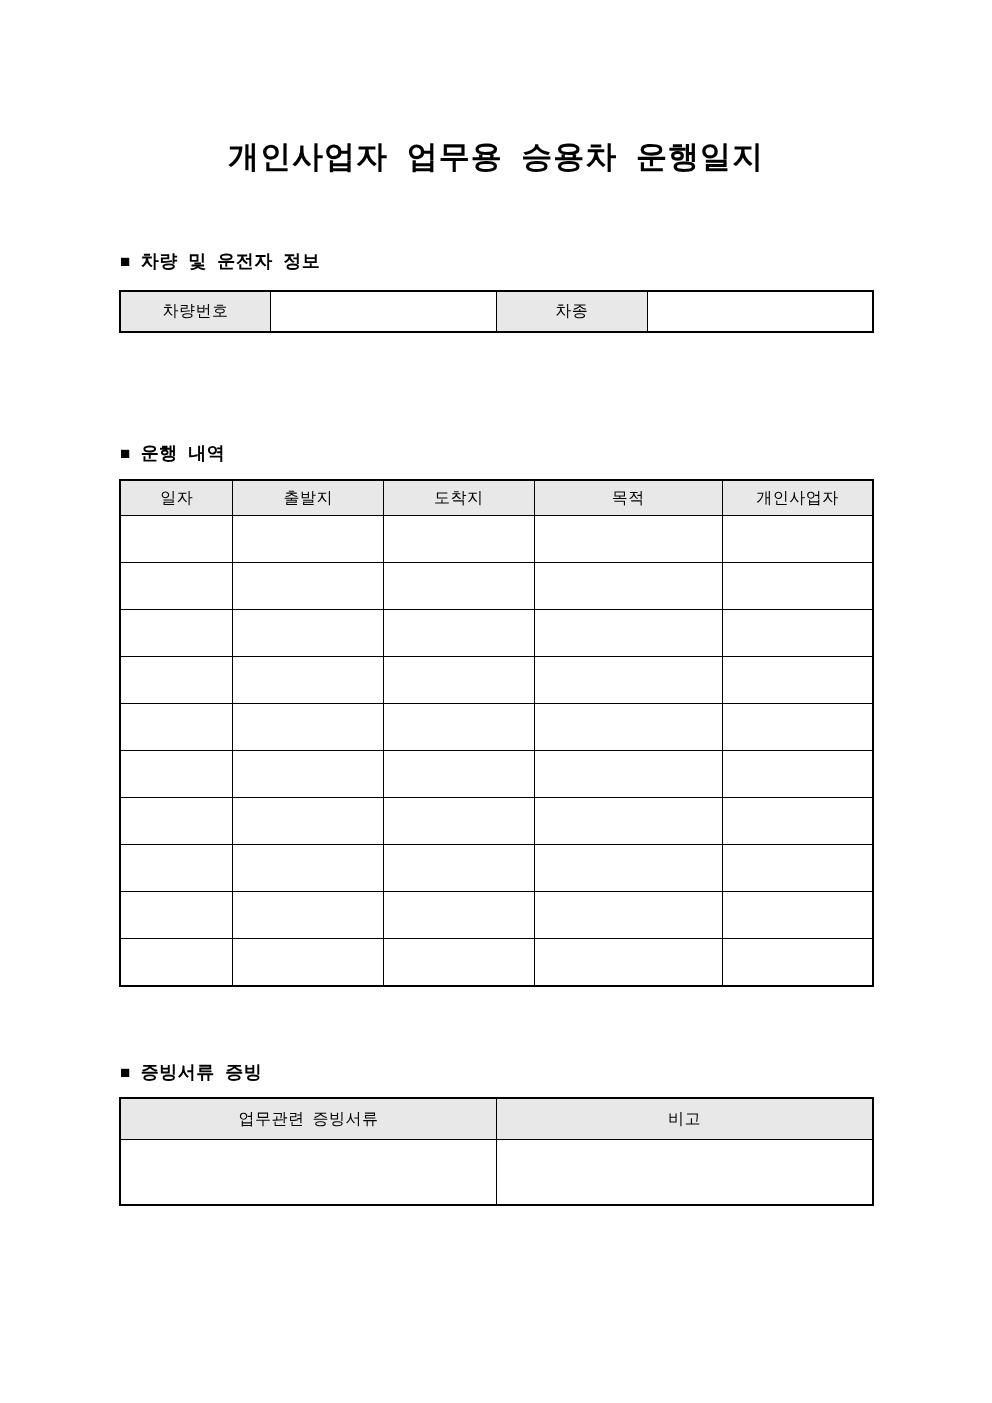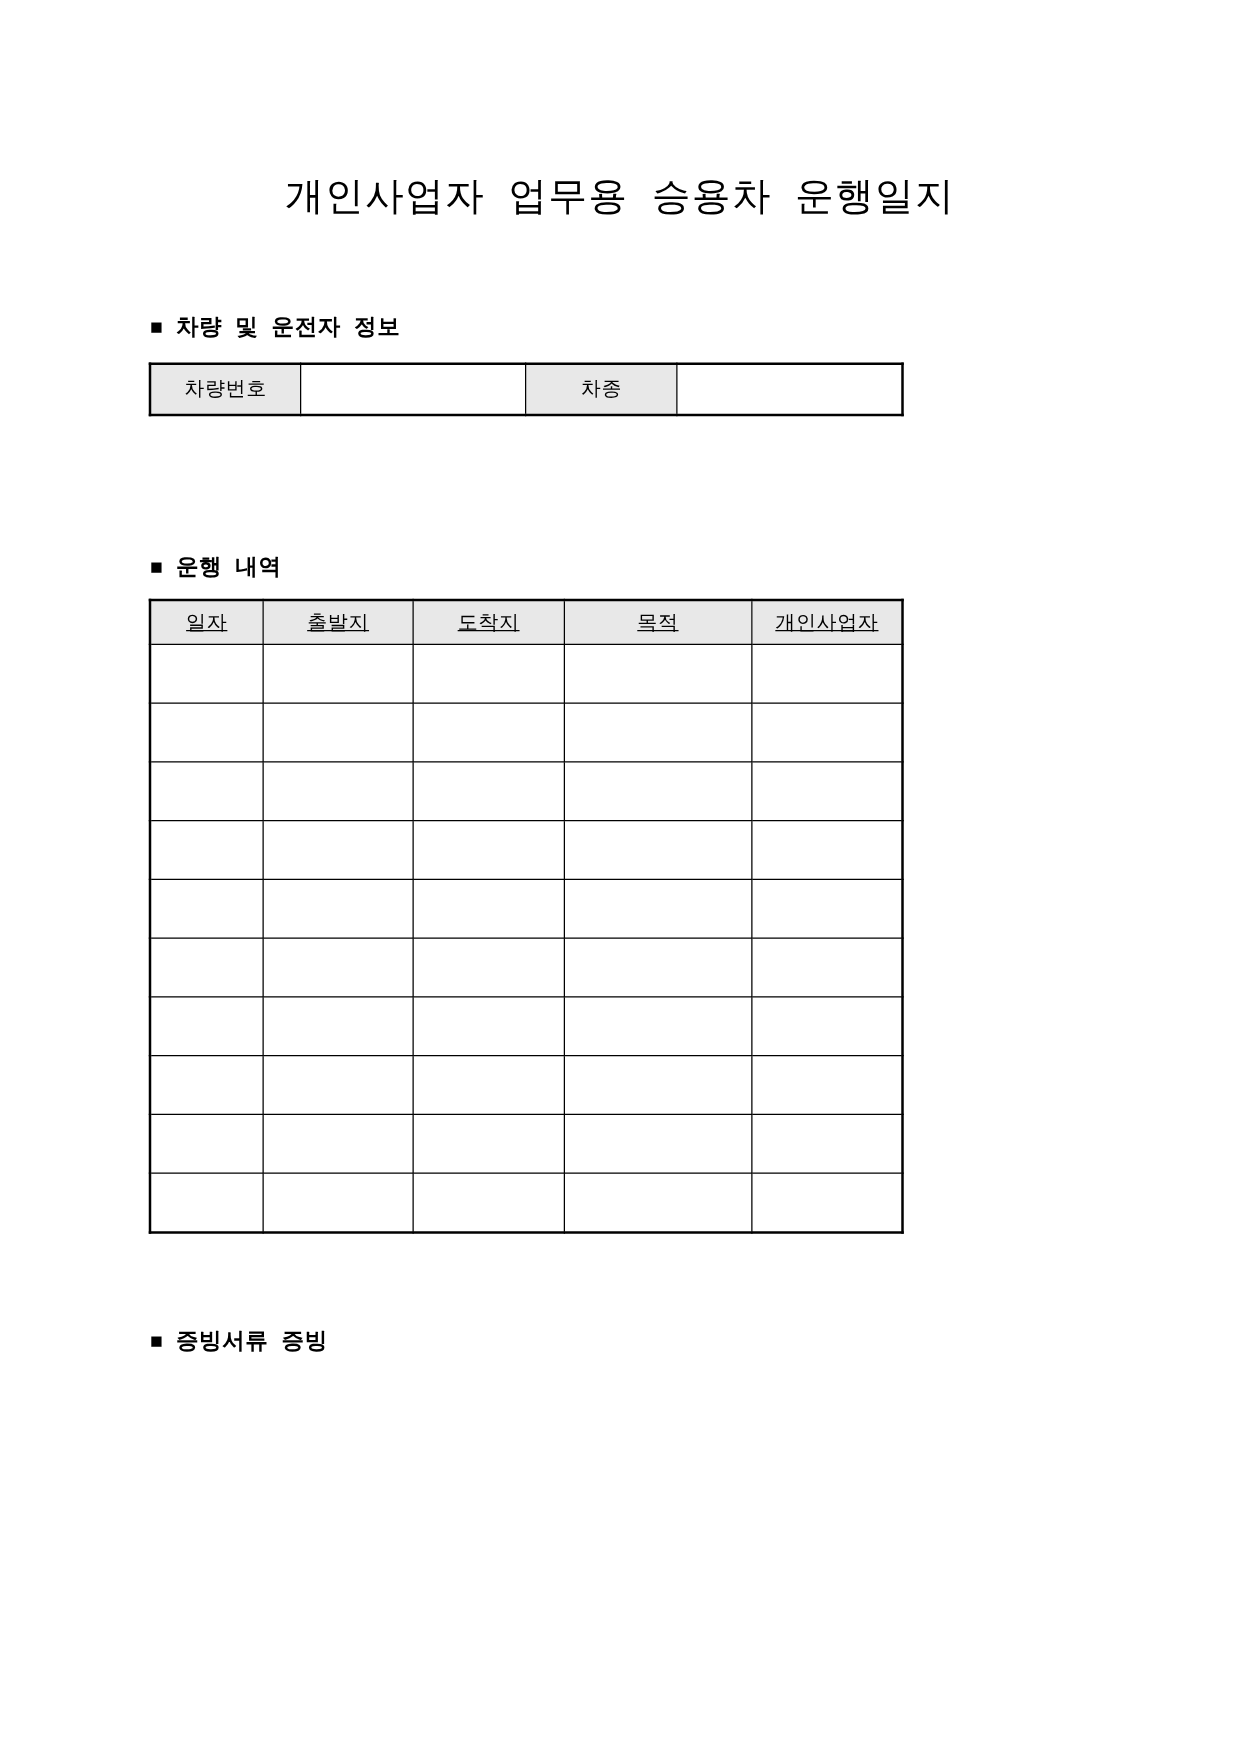--- a/index.html
+++ b/index.html
@@ -14,21 +14,21 @@
     overflow: hidden;
   }
   .abs { position: absolute; }
 
   .doc-title {
     top: 136px;
     left: 0;
     width: 100%;
     text-align: center;
     font-size: 31px;
-    font-weight: 400;
+    font-weight: 700;
     letter-spacing: 1px;
     word-spacing: 9px;
     white-space: nowrap;
   }
 
   .section-heading {
     left: 120px;
     display: flex;
     align-items: center;
     font-size: 18px;
@@ -42,21 +42,21 @@
     line-height: 1;
     margin-right: 10px;
   }
   .h1 { top: 249px; }
   .h2 { top: 441px; }
   .h3 { top: 1060px; }
 
   table.form-table {
     border-collapse: collapse;
     table-layout: fixed;
-    width: 604px;
+    width: 755px;
     background: #ffffff;
     border: 2px solid var(--border, #000000);
   }
   table.form-table th,
   table.form-table td {
     border: 1px solid var(--border, #000000);
     text-align: center;
     vertical-align: middle;
     font-size: 16px;
     font-weight: 400;
@@ -64,21 +64,21 @@
     word-spacing: 3px;
     padding: 0;
     overflow: hidden;
   }
   .cell-gray { background: var(--header-cell-bg, #e8e8e8); }
 
   .t1 { top: 290px; left: 119px; }
   .t1 td { height: 39px; }
 
   .t2 { top: 479px; left: 119px; }
-  .t2 thead th { height: 34px; text-decoration: underline; }
+  .t2 thead th { height: 34px; }
   .t2 tbody td { height: 46px; }
 
   .t3 { top: 1097px; left: 119px; }
   .t3 thead th { height: 40px; }
   .t3 tbody td { height: 64px; }
 </style>
 </head>
 <body>
 
 <div class="page">
@@ -201,14 +201,32 @@
           <td></td>
         </tr>
       </tbody>
   </table>
 
   <div class="abs section-heading h3">
     <span class="bullet">■</span>
     <span>증빙서류 증빙</span>
   </div>
 
+  <table class="abs form-table t3">
+    <colgroup>
+      <col style="width:50%">
+        <col style="width:50%">
+    </colgroup>
+    <thead>
+      <tr>
+        <th class="cell-gray">업무관련 증빙서류</th>
+        <th class="cell-gray">비고</th>
+      </tr>
+    </thead>
+    <tbody>
+        <tr>
+          <td></td>
+          <td></td>
+        </tr>
+      </tbody>
+  </table>
 
 </div>
 
 </body></html>

